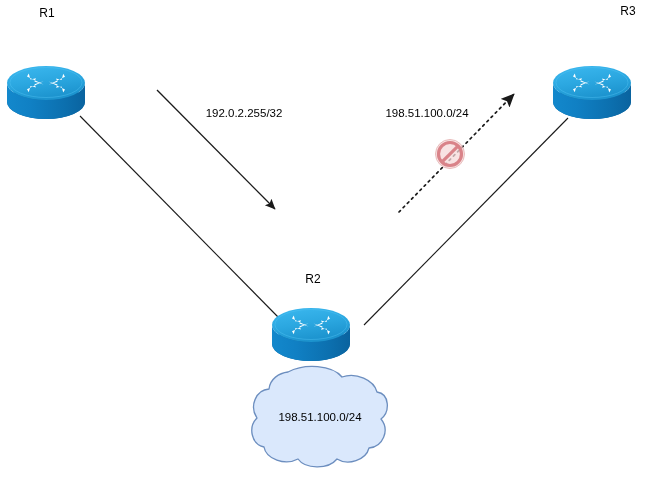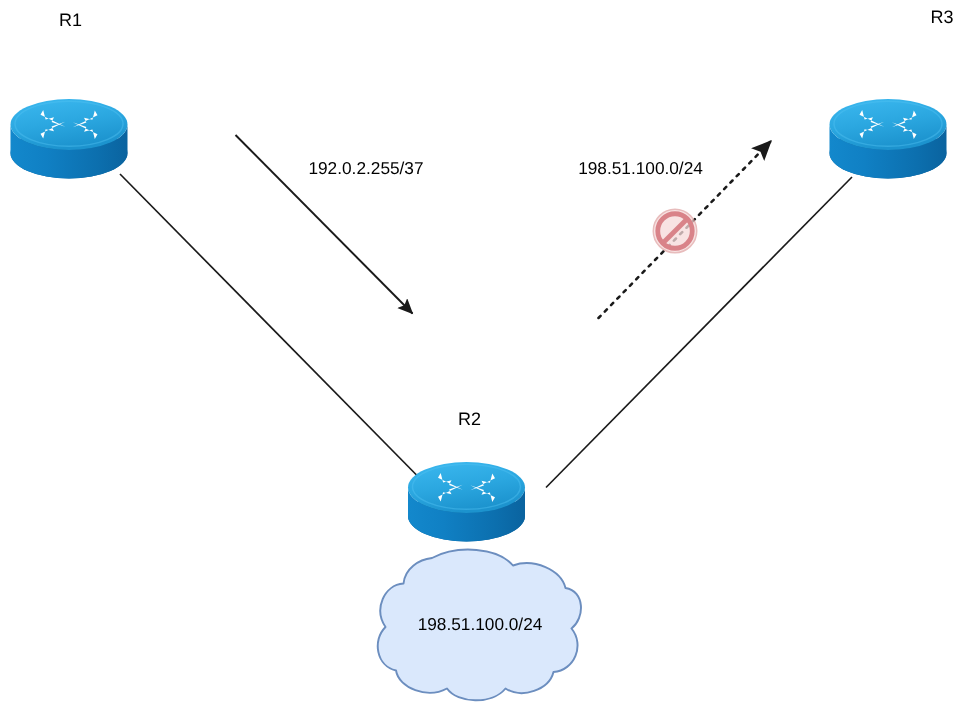--- a/index.html
+++ b/index.html
@@ -123,16 +123,16 @@
   </g>
   <g transform="translate(592,83)">
     <use href="#routerGlyph"></use>
   </g>
 </svg>
 
 <div class="node-label" style="left:47px; top:6px;">R1</div>
 <div class="node-label" style="left:313px; top:272px;">R2</div>
 <div class="node-label" style="left:597px; top:4px;margin-left:31px;">R3</div>
 
-<div class="edge-label" style="left:244px; top:113px;">192.0.2.255/37</div>
+<div class="edge-label" style="left:244px; top:113px;">192.0.2.255/32</div>
 <div class="edge-label" style="left:427px; top:113px;">198.51.100.0/24</div>
 
 <div class="cloud-label" style="left:320px; top:417px;">198.51.100.0/24</div>
 
 </body></html>

